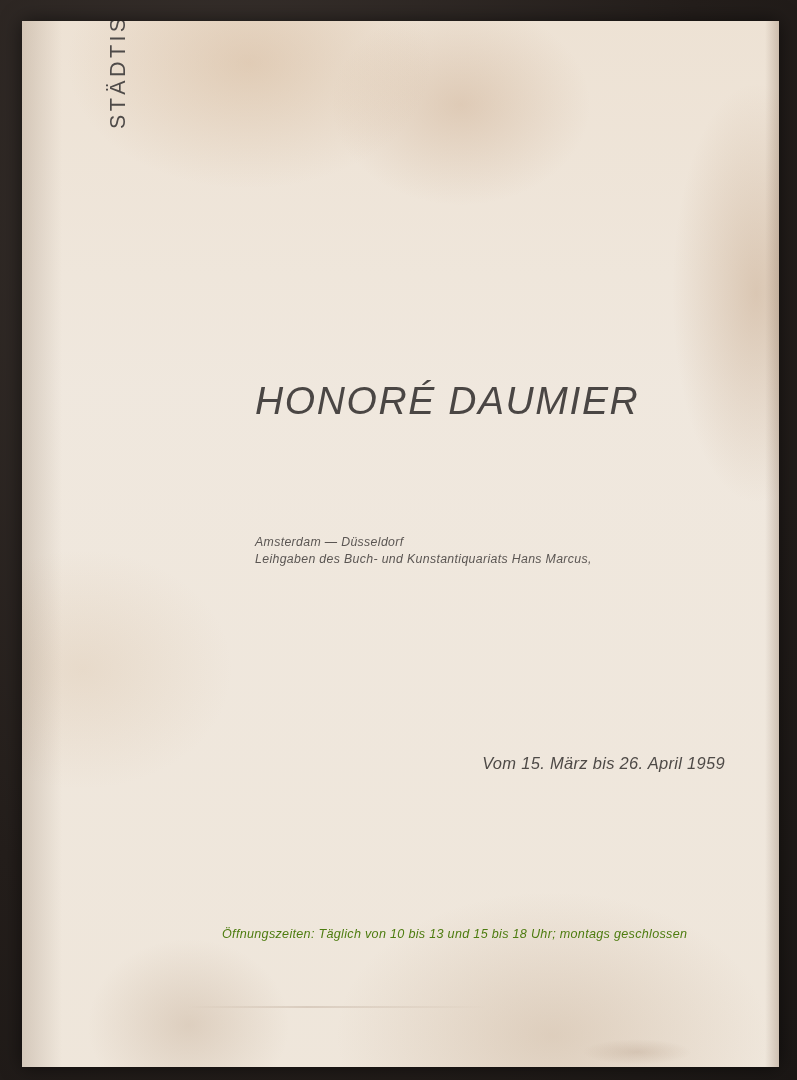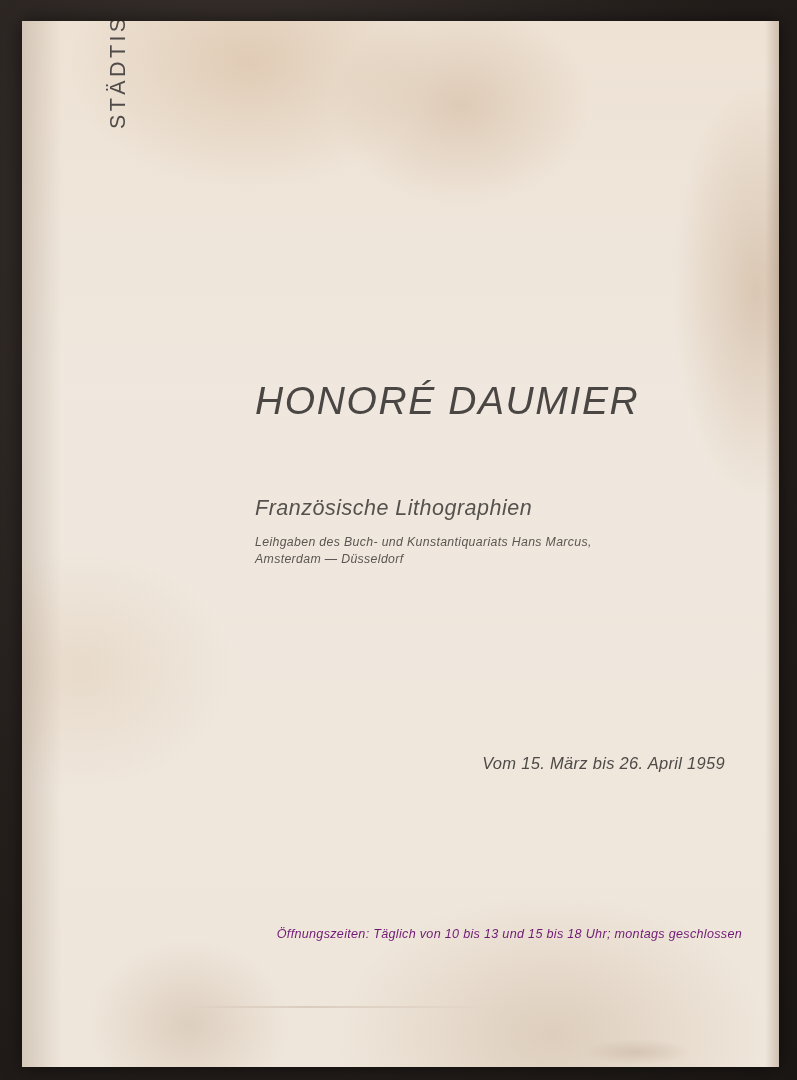--- a/index.html
+++ b/index.html
@@ -120,23 +120,22 @@
     letter-spacing: 0.3px;
     line-height: 1.85;
     text-align: right;
   }
 
   .hours {
     left: 200px;
     width: 520px;
     top: 906px;
     font-size: 12.6px;
-    color: #701a75;
+    color: #4d7c0f;
     letter-spacing: 0.3px;
-    text-align: right;
   }
 
   
   .press-mark-1 {
     position: absolute;
     left: 165px; top: 985px;
     width: 300px; height: 2px;
     background: linear-gradient(90deg, rgba(140,110,88,0) 0%, rgba(140,110,88,0.22) 40%, rgba(140,110,88,0) 100%);
   }
   .press-mark-2 {
@@ -159,25 +158,24 @@
 
 <div class="cover">
 
   <div class="spine-wrap">
     <div class="spine-text">STÄDTISCHE KUNSTAUSSTELLUNG GELSENKIRCHEN</div>
   </div>
 
   <div class="block title-main">HONORÉ DAUMIER</div>
 
 
-  <div class="block title-third">Französische Lithographien</div>
 
   <div class="block credit">
+    <div>Amsterdam — Düsseldorf</div>
     <div>Leihgaben des Buch- und Kunstantiquariats Hans Marcus,</div>
-    <div>Amsterdam — Düsseldorf</div>
   </div>
 
   <div class="block dates">
     <div>Vom 15. März bis 26. April 1959</div>
   </div>
 
   <div class="block hours">Öffnungszeiten: Täglich von 10 bis 13 und 15 bis 18 Uhr; montags geschlossen</div>
 
   <div class="press-mark-1"></div>
   <div class="press-mark-2"></div>

